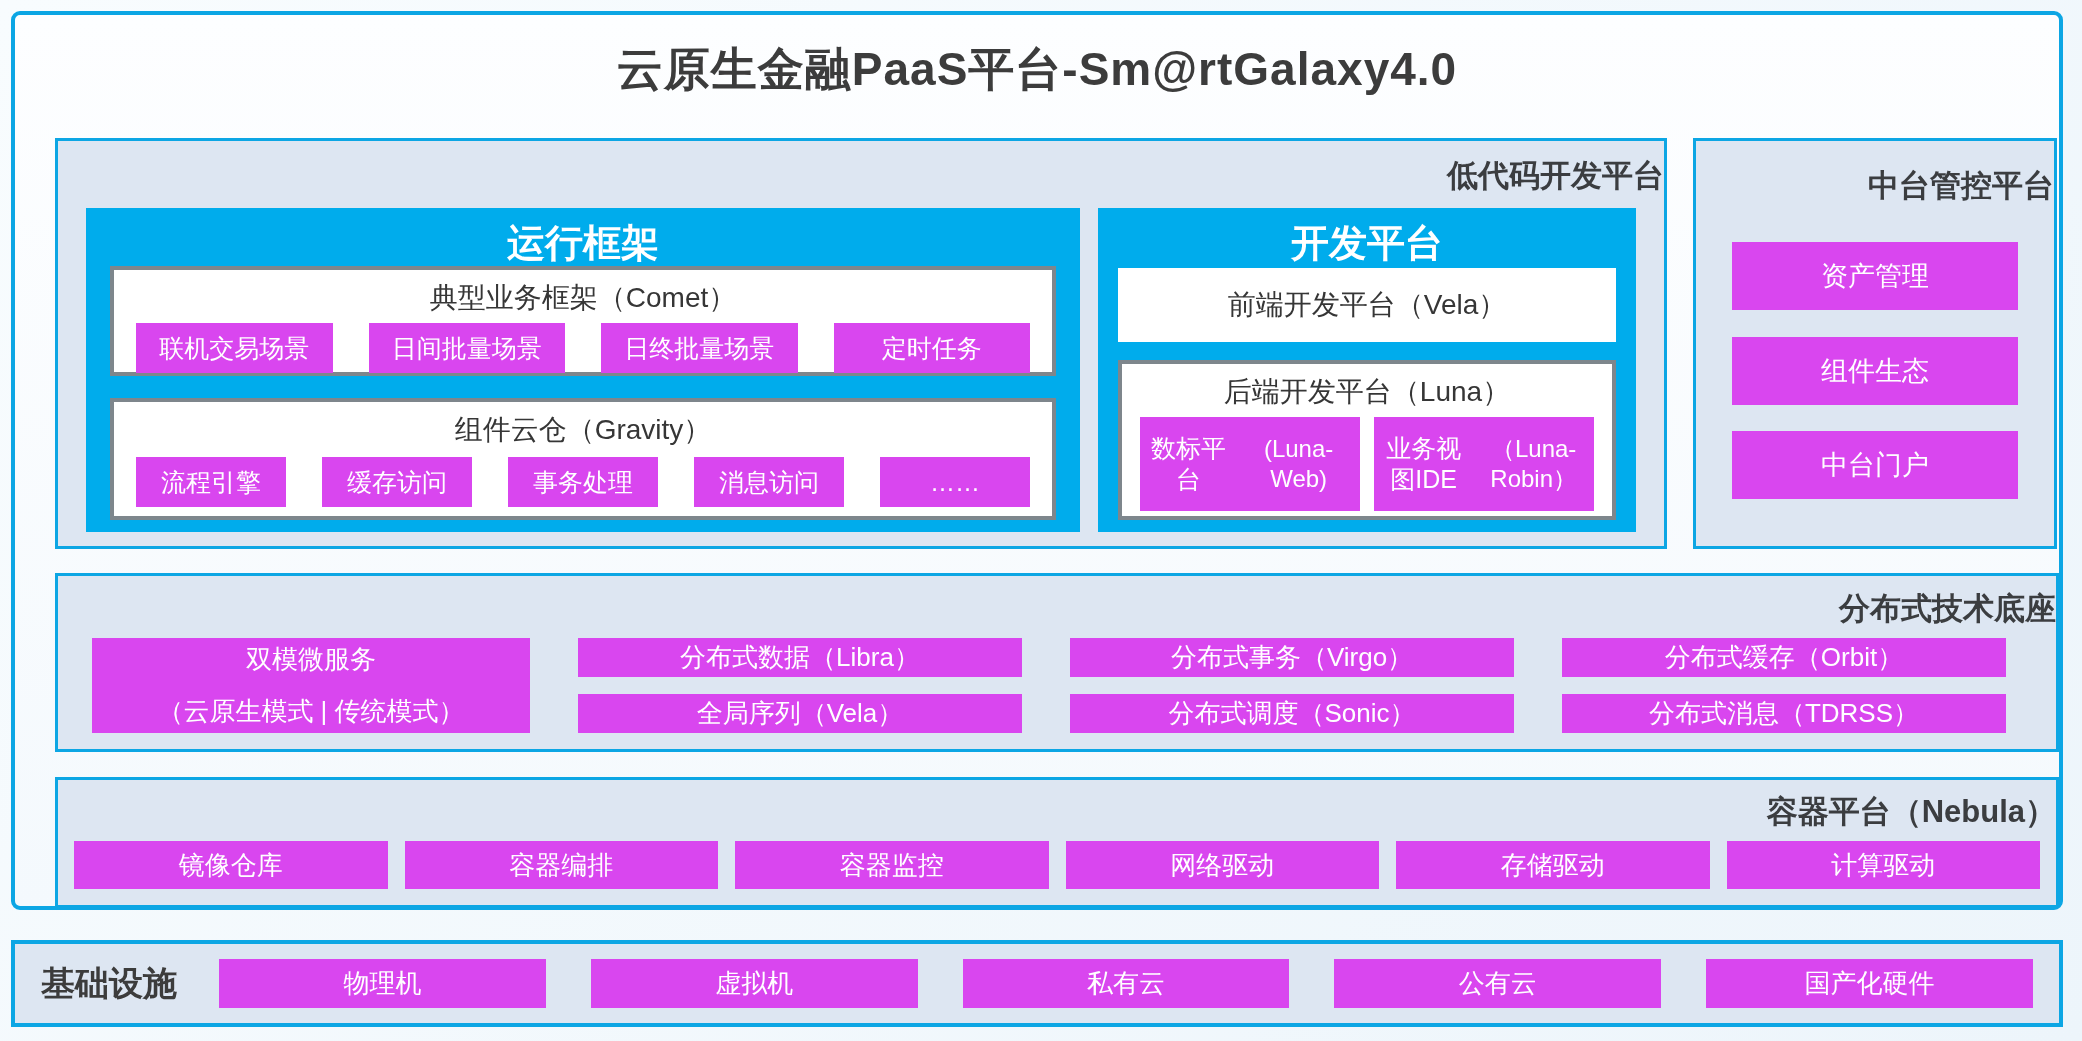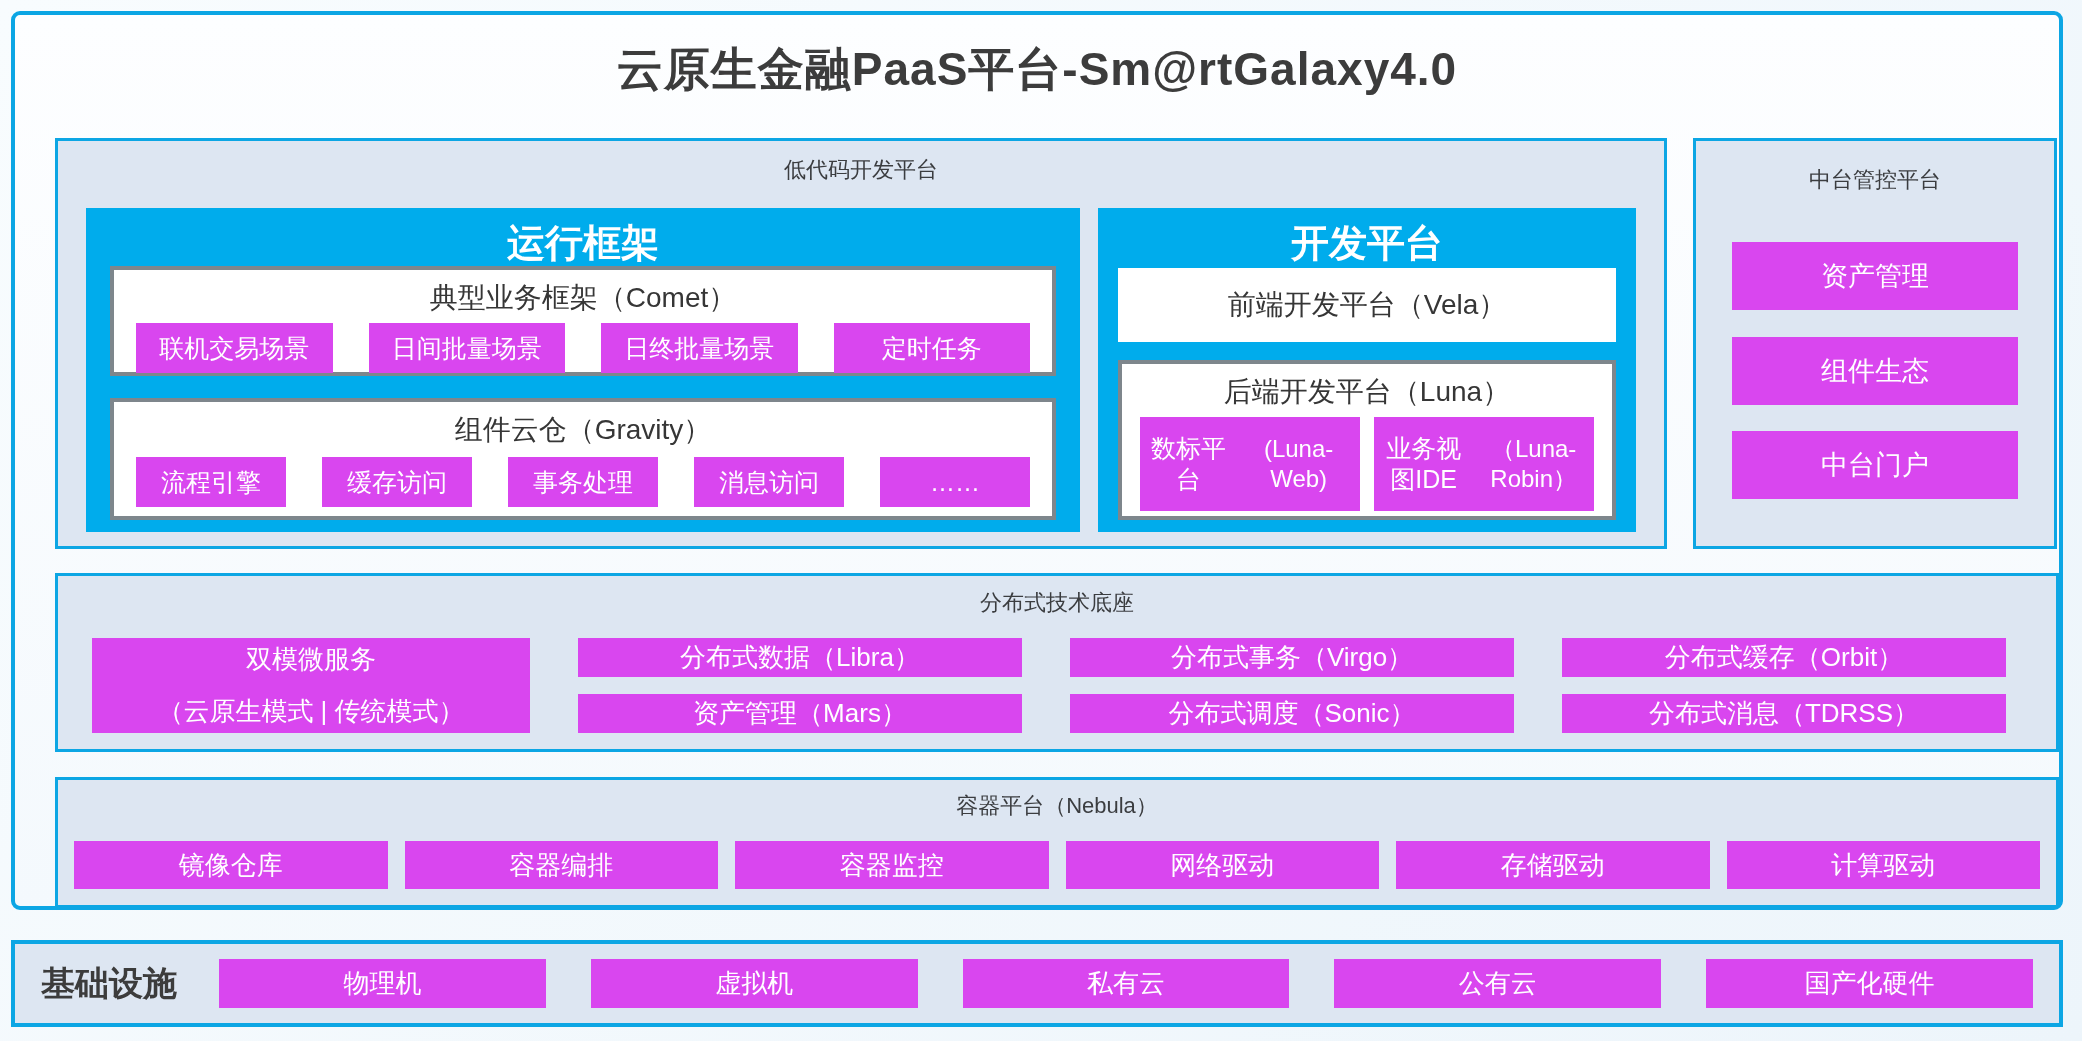--- a/index.html
+++ b/index.html
@@ -19,21 +19,21 @@
   .main-title{
     position:absolute;left:0;right:0;top:24px;text-align:center;
     font-size:46px;font-weight:700;color:#3c3c3c;letter-spacing:1px;
   }
   
   .panel{
     position:absolute;box-sizing:border-box;
     border:3px solid #0ca6e4;background:#dde6f2;
   }
   .panel-h{
-    text-align:center;font-size:22px;font-weight:400;color:#3b3d40;
+    text-align:right;font-size:31px;font-weight:700;color:#3b3d40;
   }
   
   .lowcode{left:40px;top:123px;width:1612px;height:411px;}
   .lowcode .panel-h{margin-top:14px;}
   .lowcode-body{
     position:absolute;left:28px;right:28px;top:67px;bottom:14px;
     display:flex;gap:18px;
   }
   .bluepanel{
     background:#00acec;flex:none;position:relative;box-sizing:border-box;
@@ -180,21 +180,21 @@
 
   <div class="panel dist">
     <div class="panel-h">分布式技术底座</div>
     <div class="dist-body">
       <div class="btn dual">
         <span>双模微服务</span>
         <span>（云原生模式 | 传统模式）</span>
       </div>
       <div class="dist-col">
         <div class="btn bar">分布式数据（Libra）</div>
-        <div class="btn bar">资产管理（Mars）</div>
+        <div class="btn bar">全局序列（Vela）</div>
       </div>
       <div class="dist-col">
         <div class="btn bar">分布式事务（Virgo）</div>
         <div class="btn bar">分布式调度（Sonic）</div>
       </div>
       <div class="dist-col">
         <div class="btn bar">分布式缓存（Orbit）</div>
         <div class="btn bar">分布式消息（TDRSS）</div>
       </div>
     </div>

